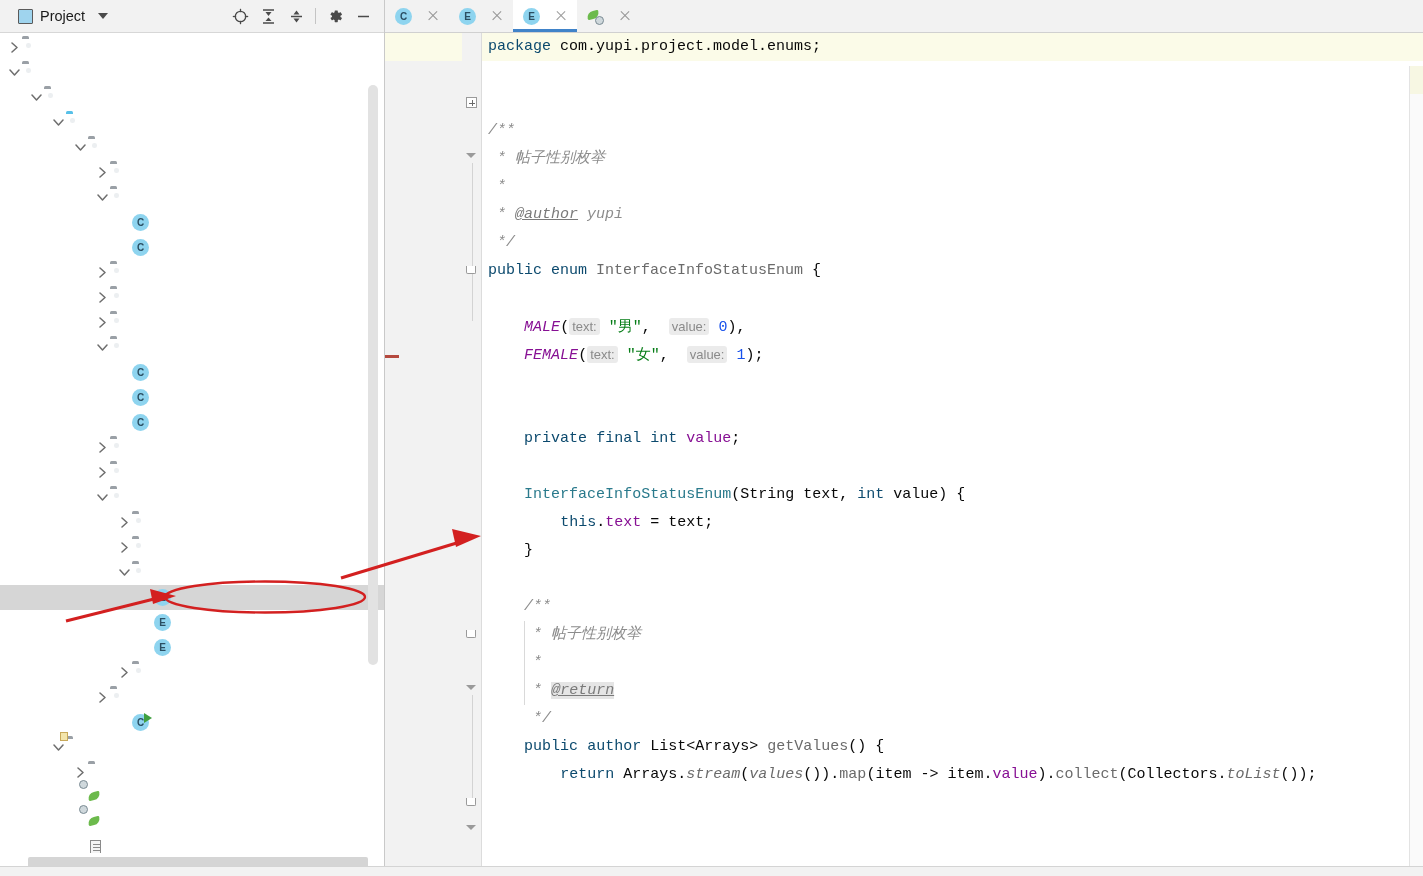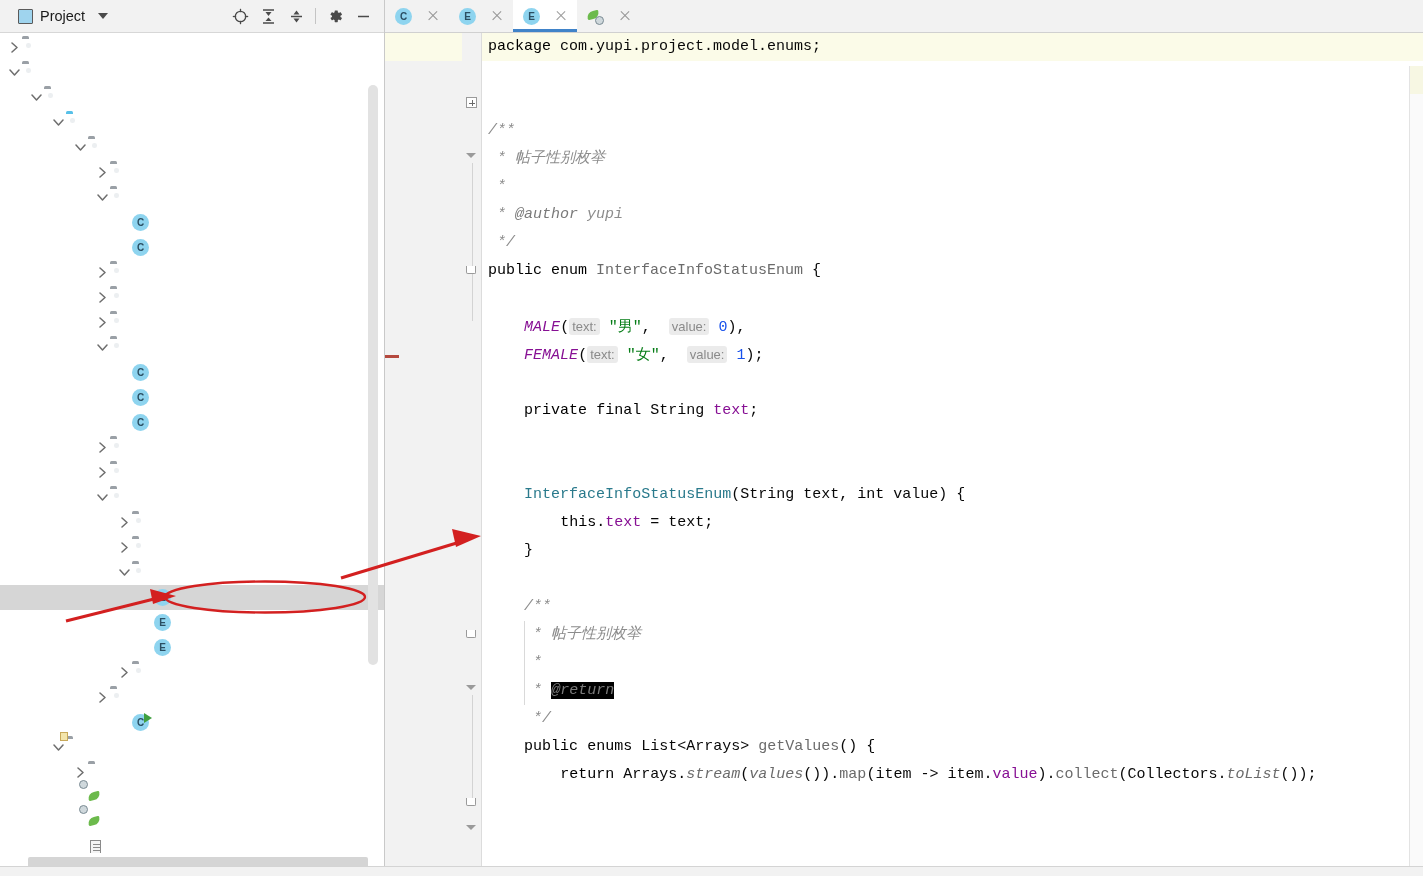--- a/index.html
+++ b/index.html
@@ -230,26 +230,26 @@
     background: #fff; border-radius: 0 0 2px 2px;
   }
   .fold .caret {
     width: 0; height: 0; border-left: 5.5px solid transparent;
     border-right: 5.5px solid transparent; border-top: 5px solid #9a9a9a;
   }
   .foldline {
     position: absolute; left: 9.5px; width: 1px; background: #d3d3d3;
   }
   
-  .kw   { color: #000000; }
+  .kw   { color: #0c4a6e; }
   .str  { color: #067d17; }
   .num  { color: #1750eb; }
   .cmt  { color: #8c8c8c; font-style: italic; }
-  .cmttag { color: #7a7a7a; font-style: italic; }
-  .cmttag.hlbg { background: #000000; margin-top: 44px; }
+  .cmttag { color: #7a7a7a; font-style: italic; text-decoration: underline; }
+  .cmttag.hlbg { background: #e5e5e5; margin-top: 44px; }
   .typ  { color: #6b6b6b; }
   .ident{ color: #080808; }
   .cls  { color: #2a7a8c; }
   .enumconst { color: #871094; font-style: italic; }
   .field { color: #871094; }
   .meth { color: #6b6b6b; font-style: italic; }
   .methd { color: #6b6b6b; }
   .hint {
     background: #ebebeb; color: #8a8a8a; font-size: 13px;
     border-radius: 3px; padding: 1px 3px; font-family: "Liberation Sans", sans-serif;
@@ -732,33 +732,33 @@
           <div class="cline"><span class="cmt">/**</span></div>
           <div class="cline"><span class="cmt"> * 帖子性别枚举</span></div>
           <div class="cline"><span class="cmt"> *</span></div>
           <div class="cline"><span class="cmt"> * </span><span class="cmttag">@author</span><span class="cmt"> yupi</span></div>
           <div class="cline"><span class="cmt"> */</span></div>
           <div class="cline"><span class="kw">public</span> <span class="kw">enum</span> <span class="typ">InterfaceInfoStatusEnum</span> {</div>
           <div class="cline"></div>
           <div class="cline"><span style="display:inline-block;width:36.12px"></span><span class="enumconst">MALE</span>(<span class="hint">text:</span> <span class="str">"男"</span>,  <span class="hint">value:</span> <span class="num">0</span>),</div>
           <div class="cline"><span style="display:inline-block;width:36.12px"></span><span class="enumconst">FEMALE</span>(<span class="hint">text:</span> <span class="str">"女"</span>,  <span class="hint">value:</span> <span class="num">1</span>);</div>
           <div class="cline"></div>
-          <div class="cline"><span style="display:inline-block;width:36.12px"></span><span class="kw">private</span> <span class="kw">final</span> <span class="ident">String</span> <span class="field">text</span>;</div>
           <div class="cline"></div>
+          <div class="cline"><span style="display:inline-block;width:36.12px"></span><span class="kw">private</span> <span class="kw">final</span> <span class="kw">int</span> <span class="field">value</span>;</div>
           <div class="cline"></div>
           <div class="cline"><span style="display:inline-block;width:36.12px"></span><span class="cls">InterfaceInfoStatusEnum</span>(<span class="ident">String</span> <span class="ident">text</span>, <span class="kw">int</span> <span class="ident">value</span>) {</div>
           <div class="cline"><span style="display:inline-block;width:72.24px"></span><span class="kw">this</span>.<span class="field">text</span> = text;</div>
           <div class="cline"><span style="display:inline-block;width:36.12px"></span>}</div>
           <div class="cline"></div>
           <div class="cline"><span style="display:inline-block;width:36.12px"></span><span class="cmt">/**</span></div>
           <div class="cline"><span style="display:inline-block;width:36.12px"></span><span class="cmt"> * 帖子性别枚举</span></div>
           <div class="cline"><span style="display:inline-block;width:36.12px"></span><span class="cmt"> *</span></div>
           <div class="cline"><span style="display:inline-block;width:36.12px"></span><span class="cmt"> * </span><span class="cmttag hlbg">@return</span></div>
           <div class="cline"><span style="display:inline-block;width:36.12px"></span><span class="cmt"> */</span></div>
-          <div class="cline"><span style="display:inline-block;width:36.12px"></span><span class="kw">public</span> <span class="kw">enums</span> <span class="ident">List</span>&lt;<span class="ident">Arrays</span>&gt; <span class="methd">getValues</span>() {</div>
+          <div class="cline"><span style="display:inline-block;width:36.12px"></span><span class="kw">public</span> <span class="kw">author</span> <span class="ident">List</span>&lt;<span class="ident">Arrays</span>&gt; <span class="methd">getValues</span>() {</div>
           <div class="cline"><span style="display:inline-block;width:72.24px"></span><span class="kw">return</span> <span class="ident">Arrays</span>.<span class="meth">stream</span>(<span class="meth">values</span>()).<span class="methd">map</span>(item -&gt; item.<span class="field">value</span>).<span class="methd">collect</span>(<span class="ident">Collectors</span>.<span class="meth">toList</span>());</div>
           <div class="indentline" style="left: 42.12px; top: 588px; height: 84px;"></div>
           <div class="indentline" style="left: 42.12px; top: 840px; height: 56px;"></div>
         </div>
       <div id="stripe">
         <div class="hlmark"></div>
       </div>
     </div>
   </div>
 

